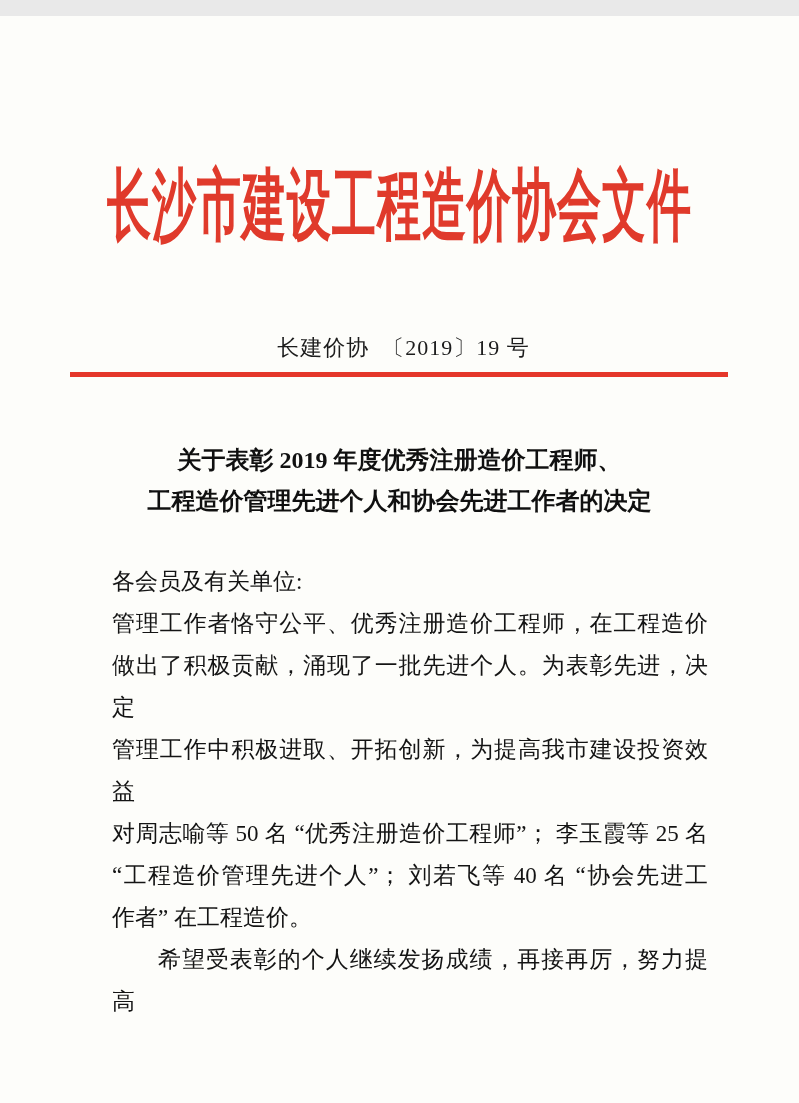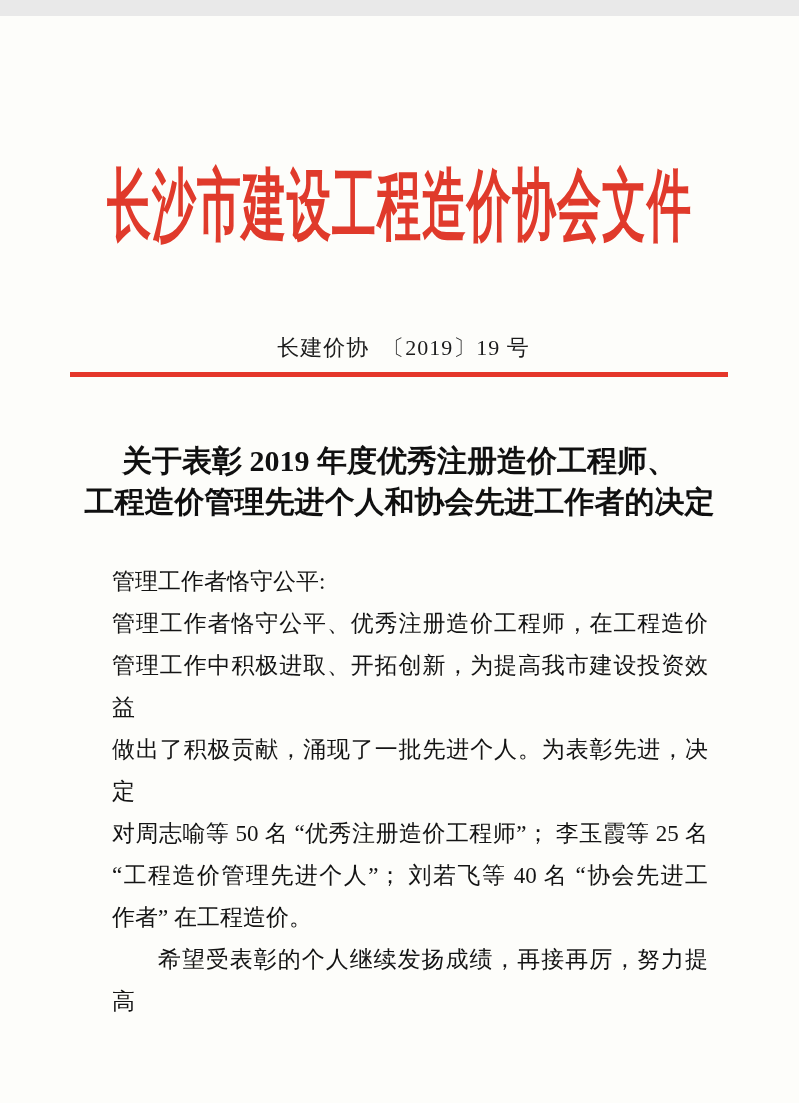--- a/index.html
+++ b/index.html
@@ -58,21 +58,21 @@
     background:var(--divider-red,#e5372a);
   }
   
   .doc-title{
     position:absolute;
     top:424px;
     left:0;
     width:100%;
     margin:0;
     text-align:center;
-    font-size:30px;
+    font-size:24px;
     font-weight:bold;
     line-height:41px;
     color:#101010;
   }
   .doc-title .t-line{display:block;white-space:nowrap;}
   
   .body-text{
     position:absolute;
     top:545px;
     left:112px;
@@ -107,24 +107,24 @@
   <div class="doc-number">长建价协  〔2019〕19 号</div>
 
   <div class="red-divider"></div>
 
   <h2 class="doc-title">
     <span class="t-line">关于表彰 2019 年度优秀注册造价工程师、</span>
     <span class="t-line">工程造价管理先进个人和协会先进工作者的决定</span>
   </h2>
 
   <div class="body-text">
-    <p class="line">管理工作者恪守公平:</p>
+    <p class="line">各会员及有关单位:</p>
     <p class="line fill">管理工作者恪守公平、优秀注册造价工程师，在工程造价</p>
+    <p class="line fill">做出了积极贡献，涌现了一批先进个人。为表彰先进，决定</p>
     <p class="line fill">管理工作中积极进取、开拓创新，为提高我市建设投资效益</p>
-    <p class="line fill">做出了积极贡献，涌现了一批先进个人。为表彰先进，决定</p>
     <p class="line fill">对周志喻等 50 名 “优秀注册造价工程师”； 李玉霞等 25 名</p>
     <p class="line fill">“工程造价管理先进个人”； 刘若飞等 40 名 “协会先进工</p>
     <p class="line">作者” 在工程造价。</p>
     <p class="line indent fill">希望受表彰的个人继续发扬成绩，再接再厉，努力提高</p>
 
   </div>
 
 </div>
 
 </body></html>

